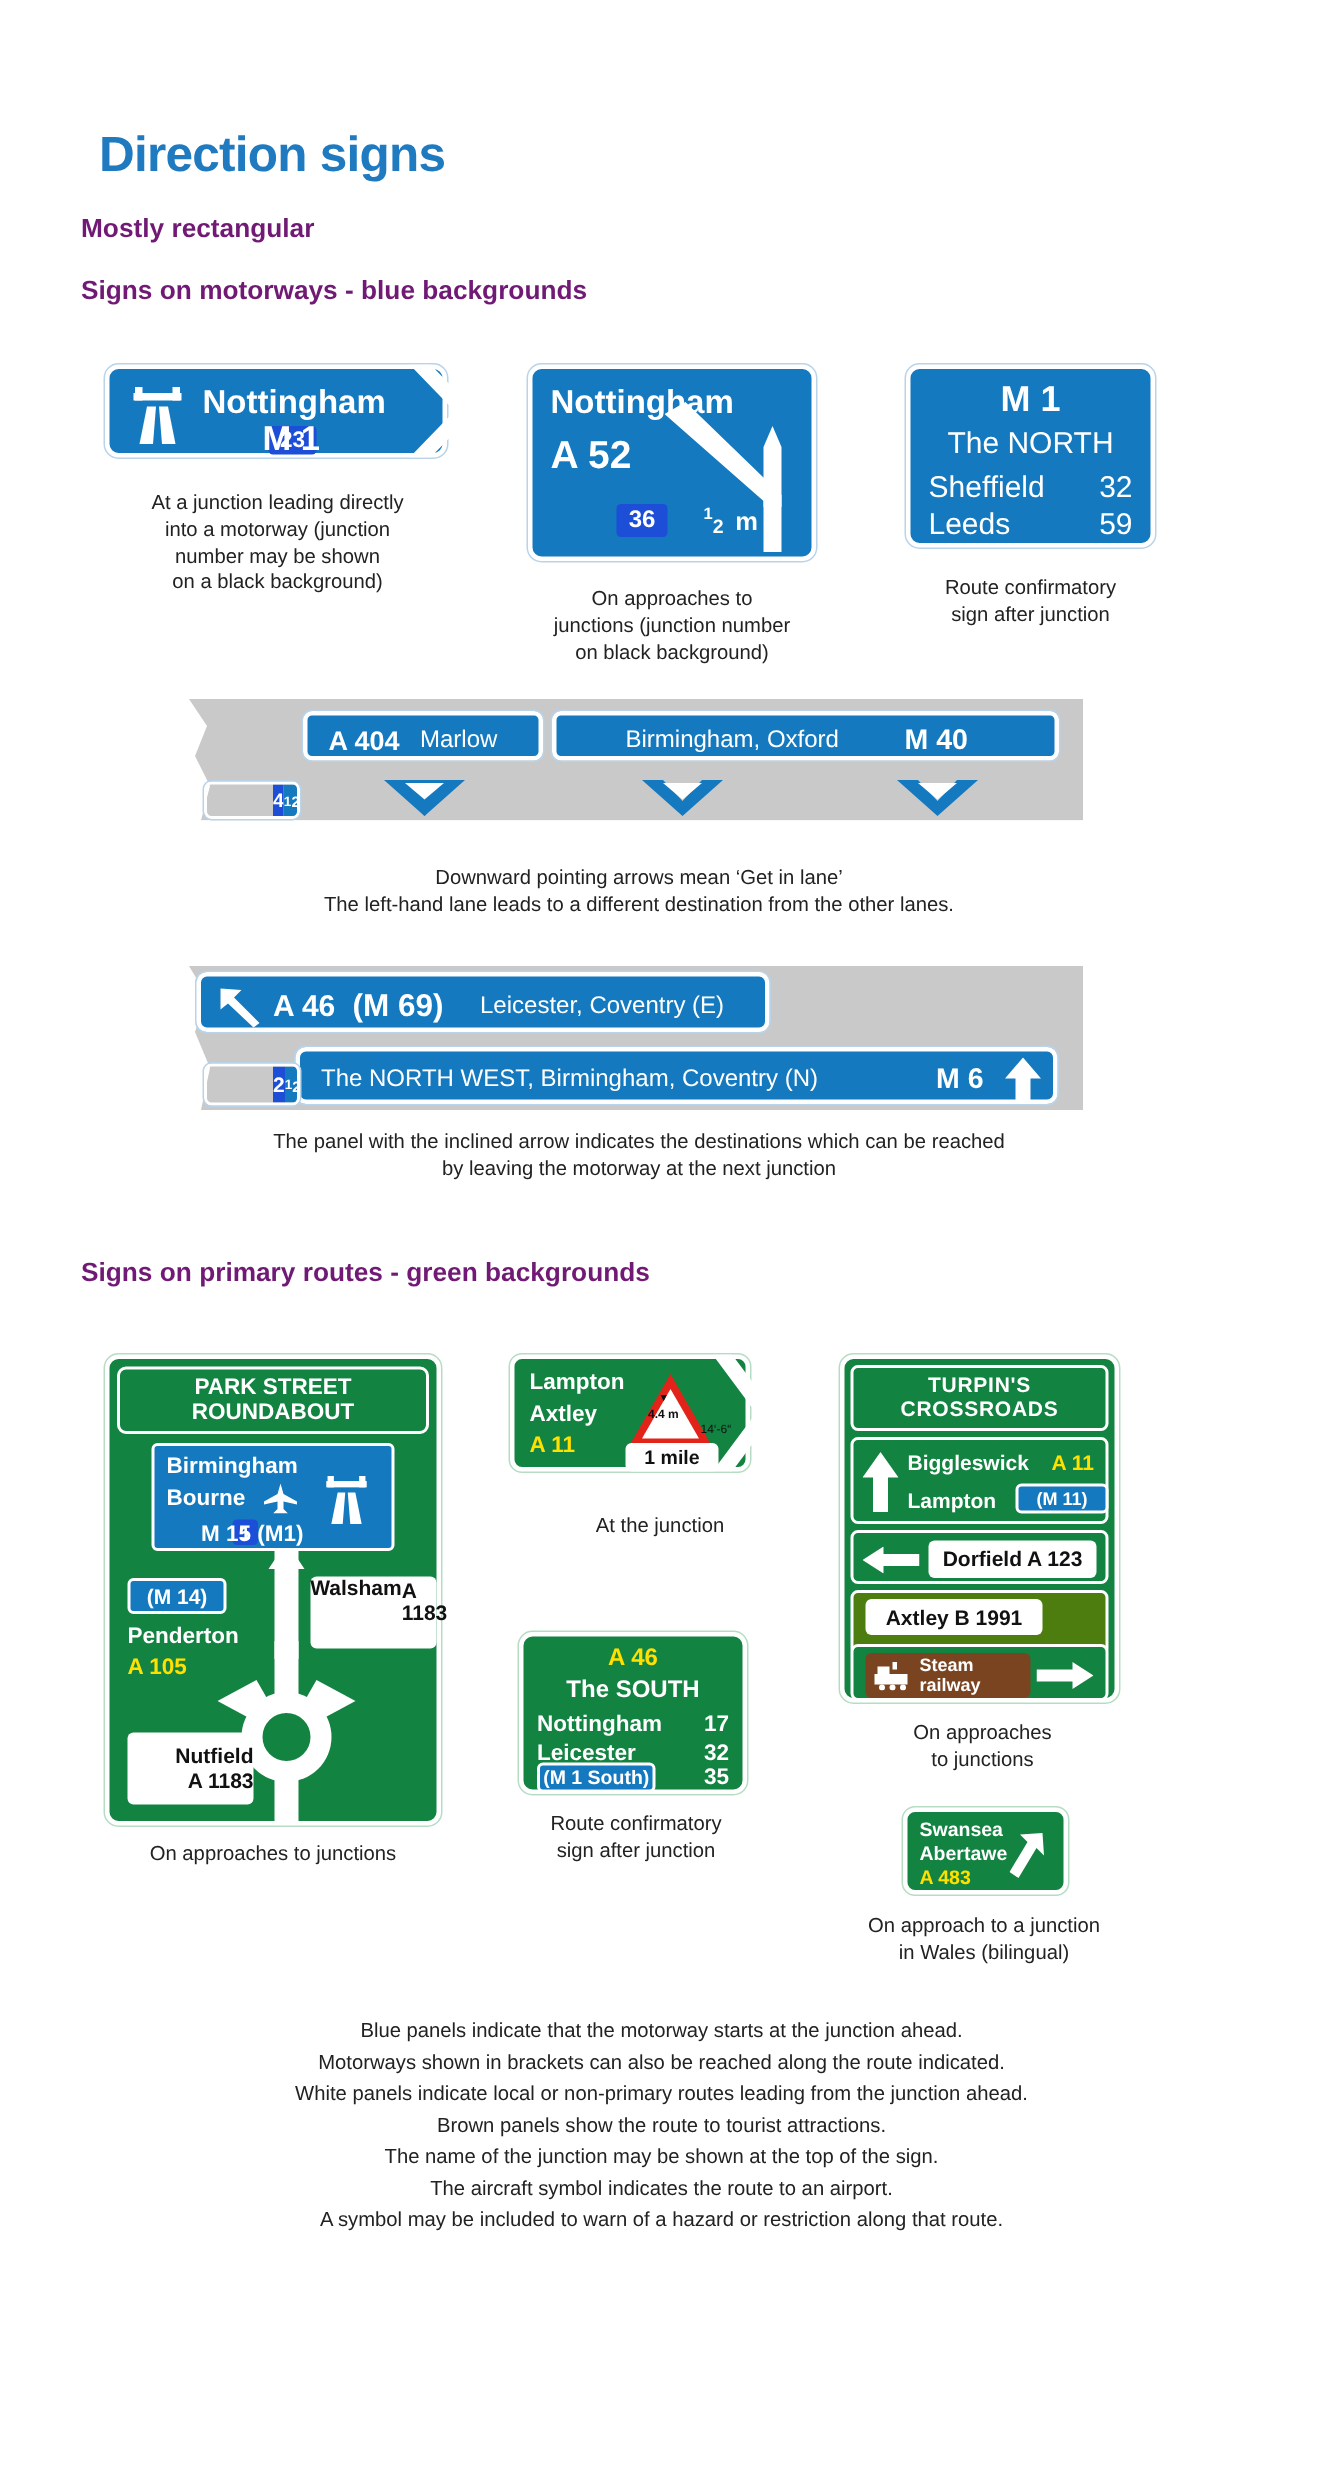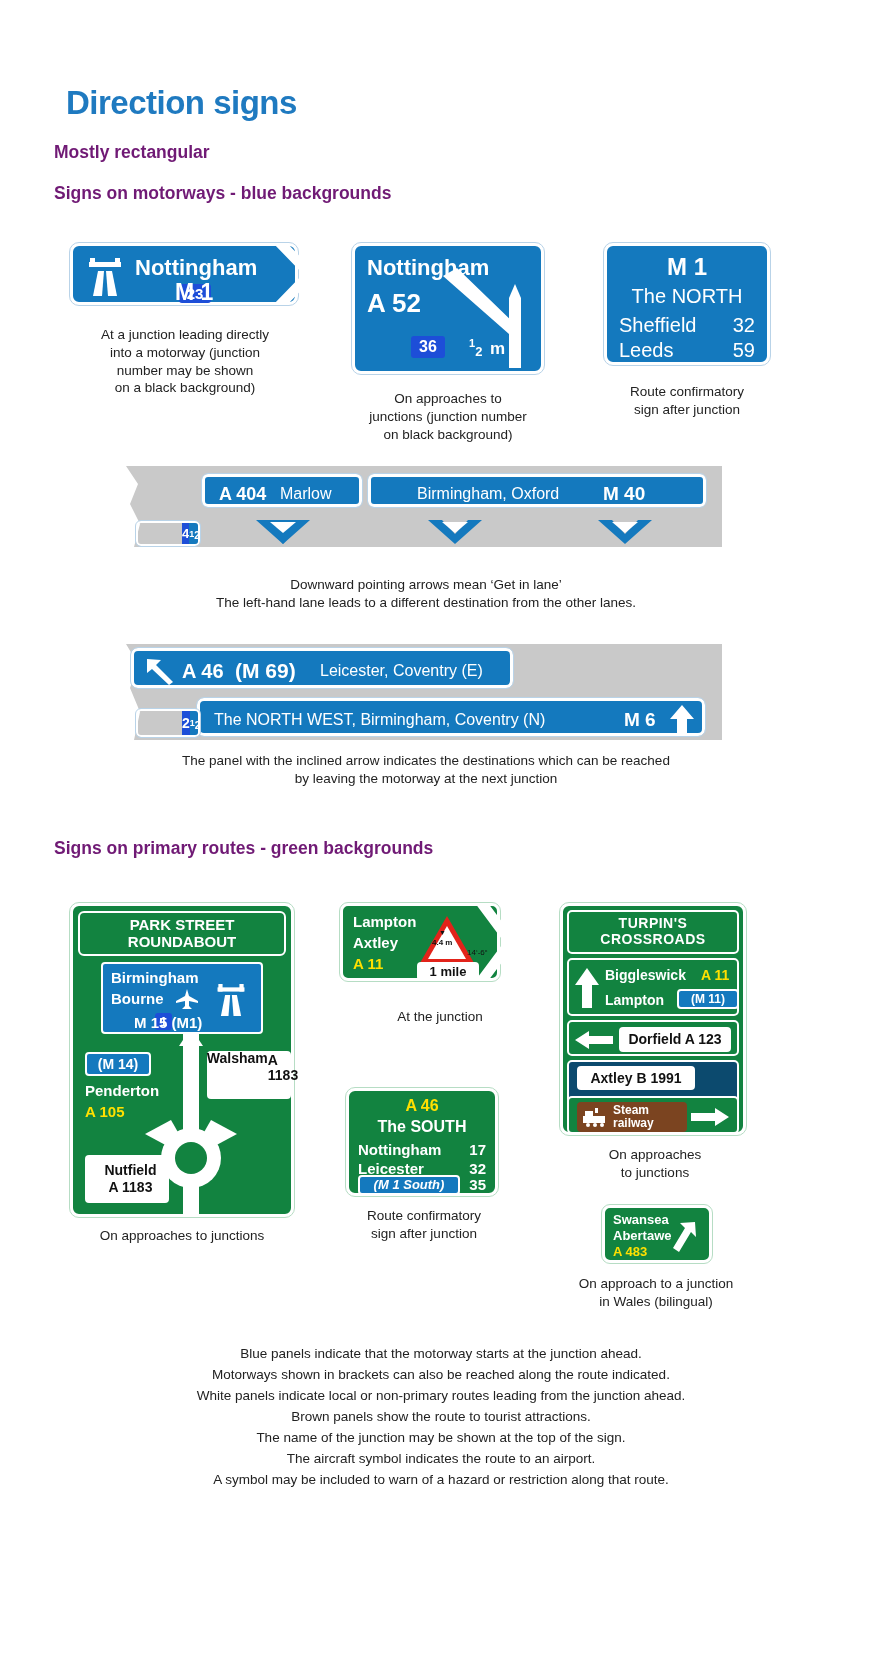--- a/index.html
+++ b/index.html
@@ -293,21 +293,21 @@
 
     <div class="blue-panel" style="position:absolute;left:12px;top:146px;width:66px;height:24px;font-size:14px;">(M 14)</div>
     <div class="t bold" style="left:12px;top:177px;font-size:15px;">Penderton</div>
     <div class="t bold yellow" style="left:12px;top:198px;font-size:15px;">A 105</div>
 
     <div class="white-panel" style="position:absolute;left:134px;top:145px;width:84px;height:48px;flex-direction:row;align-items:flex-start;padding-left:7px;justify-content:center;">
       <span style="font-size:14px;">Walsham</span>
       <span style="font-size:14px;margin-top:2px;">A 1183</span>
     </div>
 
-    <div class="white-panel" style="position:absolute;left:12px;top:249px;width:84px;height:48px;flex-direction:column;align-items:center;padding-left:7px;justify-content:center;">
+    <div class="white-panel" style="position:absolute;left:12px;top:249px;width:84px;height:48px;flex-direction:column;align-items:flex-end;padding-left:7px;justify-content:center;">
       <span style="font-size:14px;">Nutfield</span>
       <span style="font-size:14px;margin-top:2px;">A 1183</span>
     </div>
   </div>
   <div class="cap" style="left:60px; top:1227px; width:244px;">On approaches to junctions</div>
 
   <div class="sign green" style="left:340px; top:903px; width:160px; height:78px; border-radius:8px;">
     <div class="t bold" style="left:10px;top:8px;font-size:15px;">Lampton</div>
     <div class="t bold" style="left:10px;top:29px;font-size:15px;">Axtley</div>
     <div class="t bold yellow" style="left:10px;top:50px;font-size:15px;">A 11</div>
@@ -336,21 +336,21 @@
     <div style="position:absolute;left:9px;right:9px;top:50px;">
       <div style="display:flex;justify-content:space-between;font-size:15px;font-weight:bold;">
         <span>Nottingham</span>
         <span>17</span>
       </div>
       <div style="display:flex;justify-content:space-between;font-size:15px;font-weight:bold;margin-top:2px;">
         <span>Leicester</span>
         <span>32</span>
       </div>
     </div>
-    <div class="blue-panel" style="position:absolute;left:9px;top:84px;width:102px;height:20px;font-size:13px;font-style:italic;">(M 1 South)</div>
+    <div class="blue-panel" style="position:absolute;left:9px;top:84px;width:79px;height:20px;font-size:13px;">(M 1 South)</div>
     <div class="t bold" style="right:9px;top:86px;font-size:15px;">35</div>
   </div>
   <div class="cap" style="left:340px; top:1207px; width:168px;">
     <span style="white-space:pre-line;">Route confirmatory
 sign after junction</span>
   </div>
 
   <div class="sign green" style="left:560px; top:903px; width:186px; height:232px;">
 
     <div style="position:absolute;left:4px;top:4px;right:4px;height:44px;background:#128340;
@@ -376,21 +376,21 @@
     <div style="position:absolute;left:4px;top:114px;right:4px;height:36px;background:#128340;
                 border:2px solid #fff;border-radius:5px;">
       <span style="position:absolute;left:6px;top:9px;">
         <svg width="38" height="18" viewBox="0 0 38 18">
           <polygon points="0,9 14,0 14,5 38,5 38,13 14,13 14,18" fill="#fff"></polygon>
         </svg>
       </span>
       <div class="white-panel" style="position:absolute;left:50px;top:5px;right:6px;height:25px;font-size:14px;">Dorfield A 123</div>
     </div>
 
-    <div style="position:absolute;left:4px;top:154px;right:4px;height:44px;background:#0c4a6e;
+    <div style="position:absolute;left:4px;top:154px;right:4px;height:44px;background:#4d7c0f;
                 border:2px solid #fff;border-radius:5px;text-align:right;">
       <div class="white-panel" style="position:absolute;left:8px;top:4px;width:118px;height:24px;font-size:14px;">Axtley  B 1991</div>
     </div>
 
     <div style="position:absolute;left:4px;top:190px;right:4px;height:38px;background:#128340;
                 border:2px solid #fff;border-radius:5px;">
       <div class="brown-panel" style="position:absolute;left:8px;top:4px;width:110px;height:30px;padding-left:4px;">
         <span>
           <svg width="26" height="20" viewBox="0 0 26 20">
             <rect x="2" y="9" width="22" height="7" fill="#fff"></rect>

